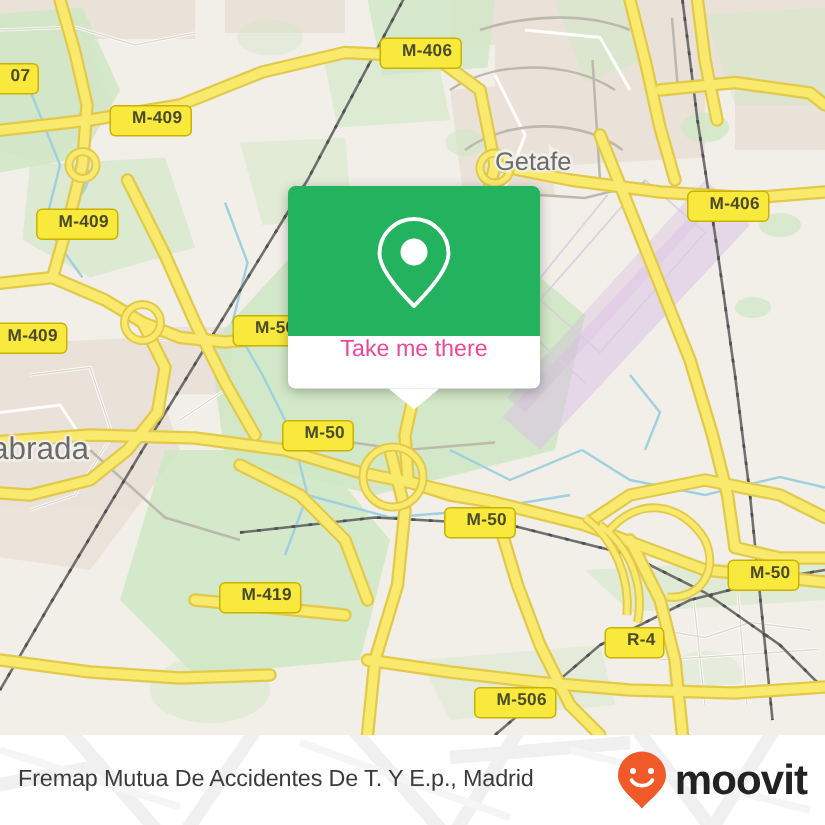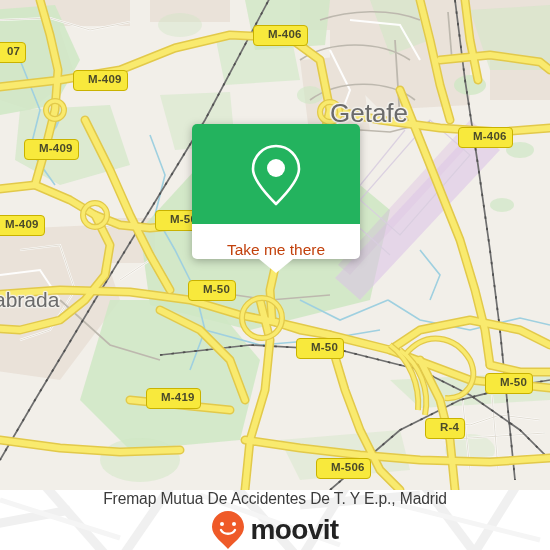--- a/index.html
+++ b/index.html
@@ -83,23 +83,23 @@
     border-radius: 5px 5px 0 0;
     display: flex;
     align-items: center;
     justify-content: center;
   }
   #popup-foot {
     height: 35px;
     background: #ffffff;
     border-radius: 0 0 5px 5px;
     display: flex;
-    align-items: flex-end;
+    align-items: flex-start;
     justify-content: center;
-    color: #c2410c;
+    color: #ec4899;
     font-size: 15.5px;
     position: relative;
   }
   #popup-tail {
     position: absolute;
     left: 50%;
     top: 259px;
     margin-left: -17px;
     width: 0; height: 0;
     border-left: 17px solid transparent;
@@ -112,21 +112,20 @@
   #footer {
     position: absolute;
     left: 0; top: 490px;
     width: 550px; height: 60px;
     background: #ffffff;
     display: flex;
     align-items: center;
     justify-content: space-between;
     padding: 0 12px 0 12px;
     overflow: hidden;
-    flex-direction: column;
   }
   #footer-bg { position:absolute; left:0; top:0; }
   #footer-title {
     position: relative;
     color: #3b3b3b;
     font-size: 15.6px;
     white-space: nowrap;
     letter-spacing: -0.1px;
   }
   #logo {
@@ -323,35 +322,35 @@
           <circle cx="95" cy="215" r="12"></circle>
           <circle cx="55" cy="110" r="9"></circle>
           <circle cx="330" cy="112" r="10"></circle>
           <path d="M405 355 C425 330 455 335 470 360 C480 382 465 400 445 398"></path>
           <path d="M400 350 C420 365 430 390 425 415"></path>
           <path d="M390 345 C410 360 420 385 418 410"></path>
         </g>
       </g>
     </svg>
 
-    <div class="maplabel" style="left:330px; top:98px; font-size:26px;">Getafe</div>
+    <div class="maplabel" style="left:330px; top:98px; font-size:17px;">Getafe</div>
     <div class="maplabel" style="left:-6px; top:288px; font-size:21px;">abrada</div>
 
     <div class="shield" style="left:253px;  top:25px;">M-406</div>
     <div class="shield" style="left:-8px;   top:42px;">07</div>
     <div class="shield" style="left:73px;   top:70px;">M-409</div>
     <div class="shield" style="left:24px;   top:139px;">M-409</div>
     <div class="shield" style="left:458px;  top:127px;">M-406</div>
     <div class="shield" style="left:-10px;  top:215px;">M-409</div>
     <div class="shield" style="left:155px;  top:210px;">M-50</div>
     <div class="shield" style="left:188px;  top:280px;">M-50</div>
     <div class="shield" style="left:296px;  top:338px;">M-50</div>
     <div class="shield" style="left:485px;  top:373px;">M-50</div>
     <div class="shield" style="left:146px;  top:388px;">M-419</div>
-    <div class="shield" style="left:425px;  top:418px;">R-4</div>
+    <div class="shield" style="left:403px;  top:418px;">R-4</div>
     <div class="shield" style="left:316px;  top:458px;">M-506</div>
 
 
     <div id="popup-wrap">
       <div id="popup">
         <div id="popup-head" style="background:#23b35e;">
           <svg width="60" height="70" viewBox="0 0 60 70">
             <path d="M30 7 C17.3 7 7 17.3 7 30 C7 41 22 57 30 65 C38 57 53 41 53 30 C53 17.3 42.7 7 30 7 Z" fill="none" stroke="#ffffff" stroke-width="2.6" stroke-linejoin="round"></path>
             <circle cx="30" cy="29" r="9" fill="#ffffff"></circle>
           </svg>

